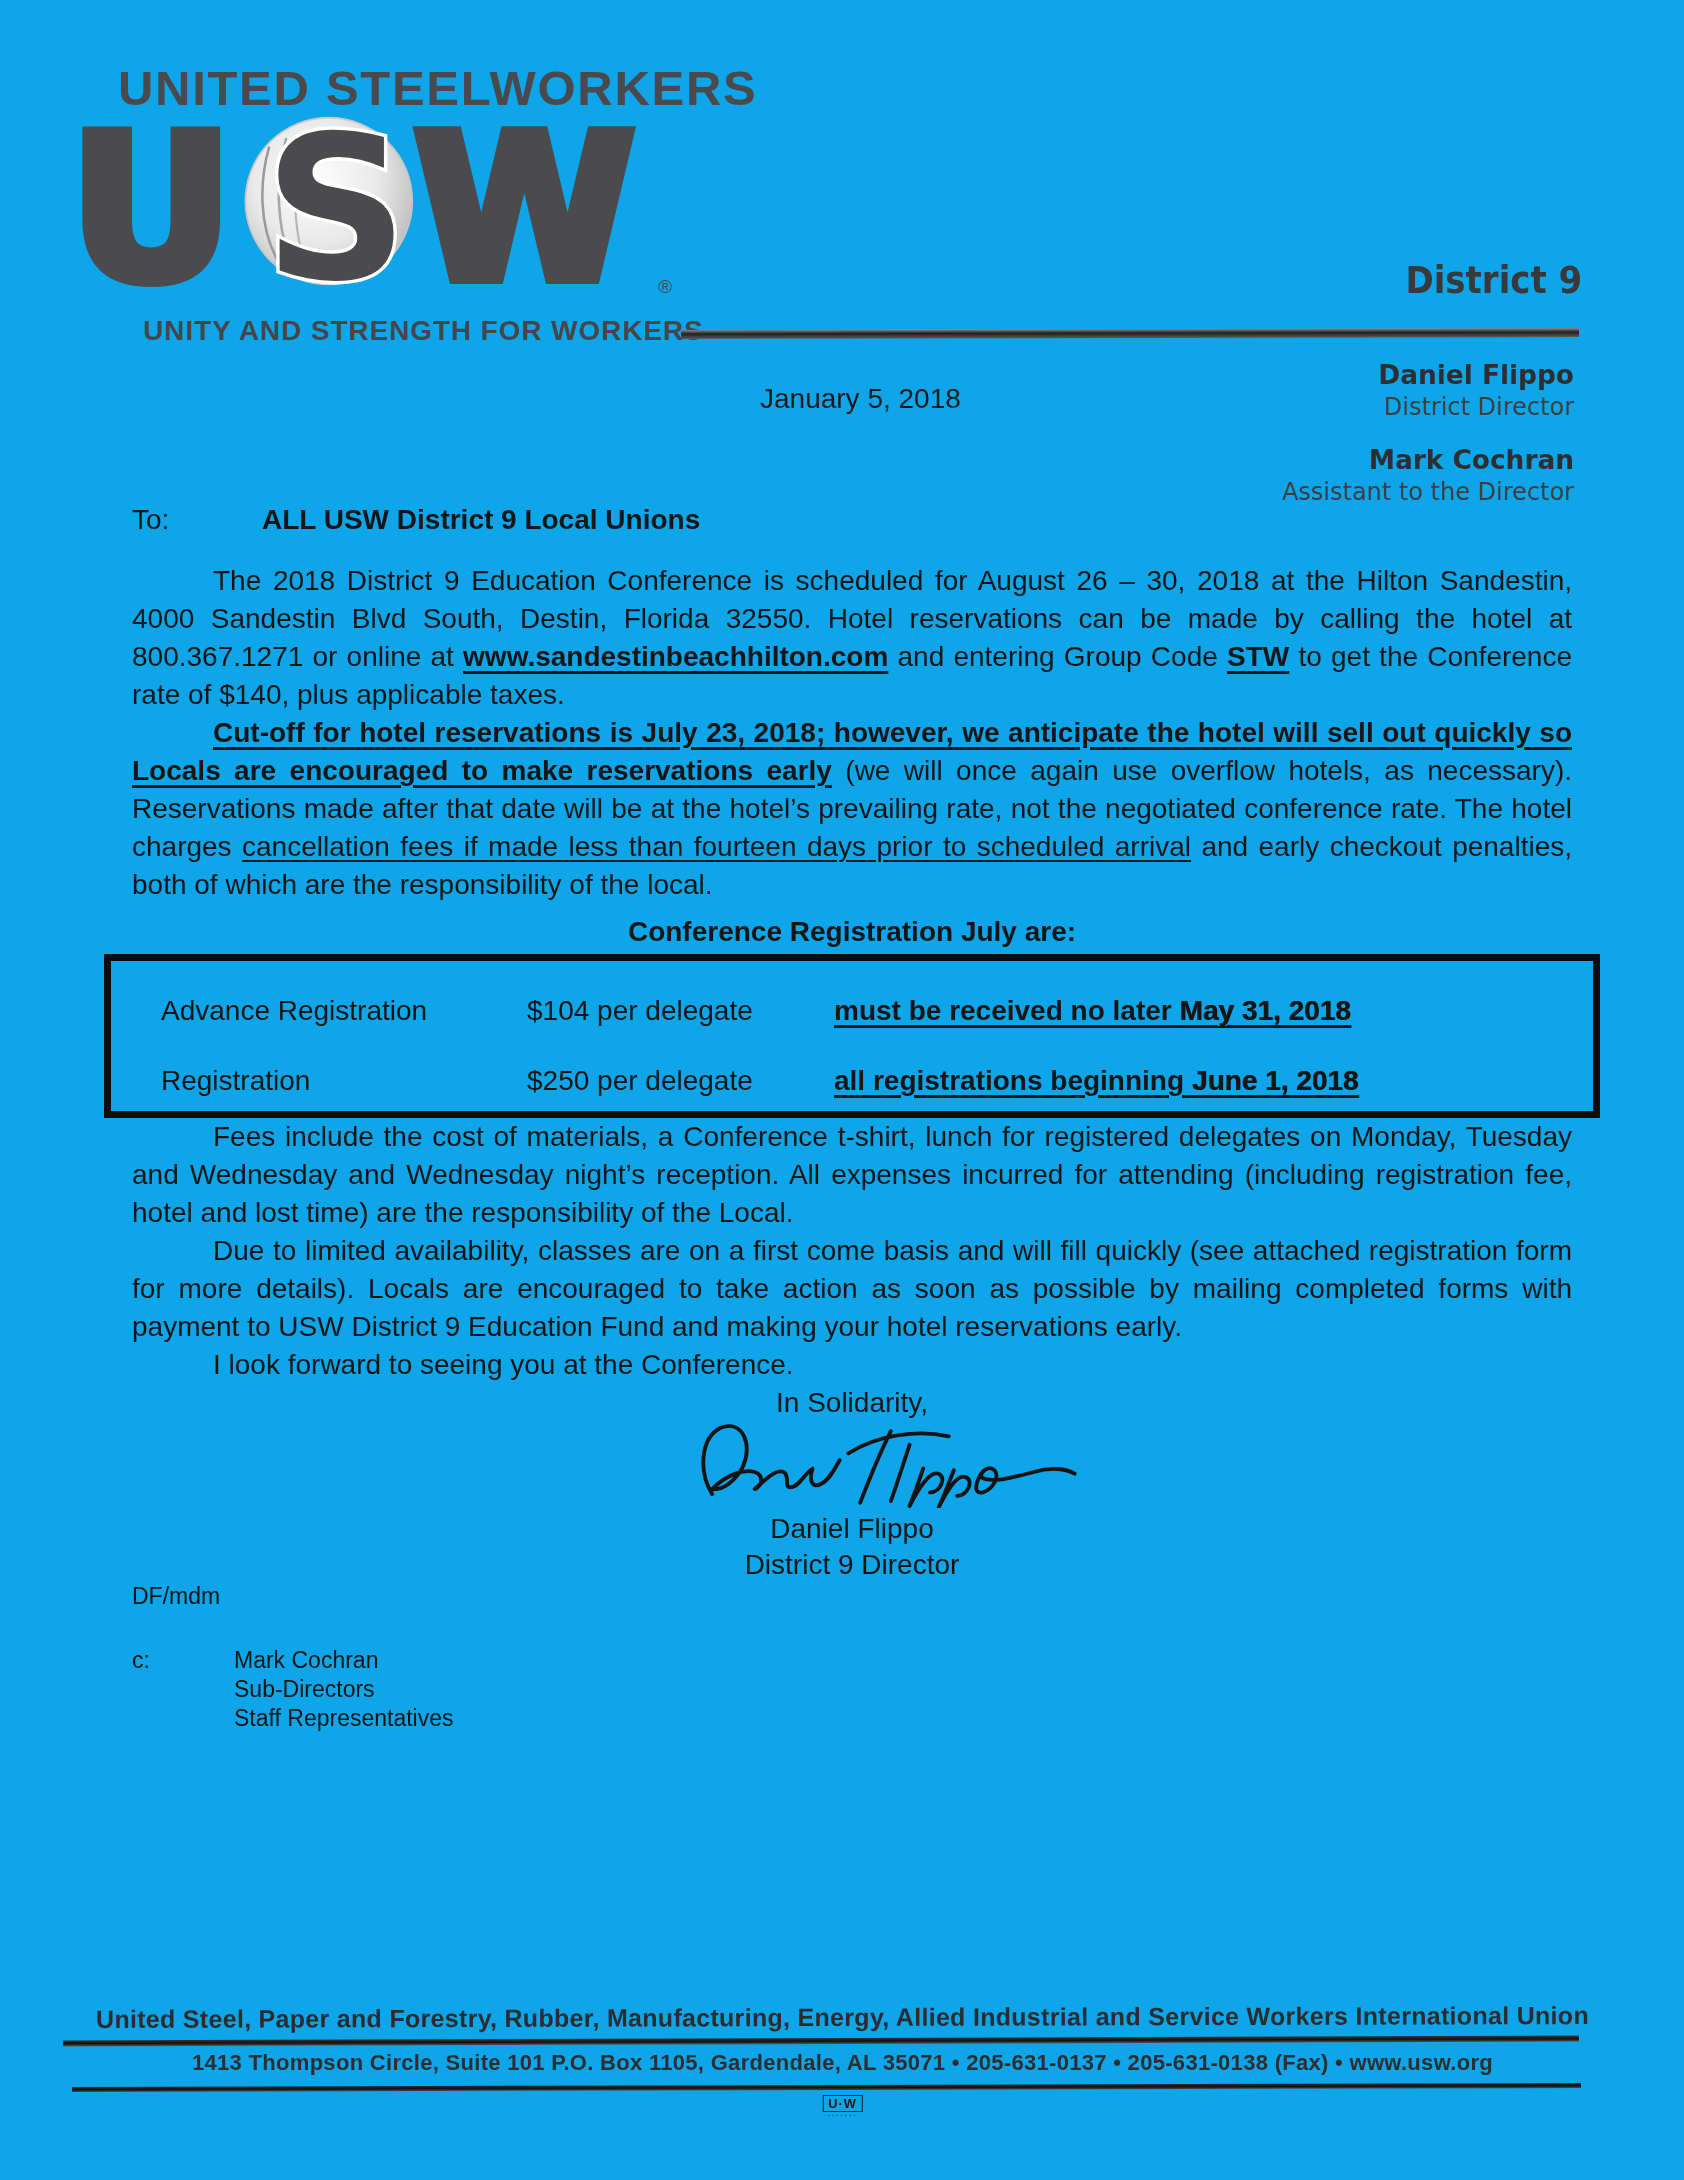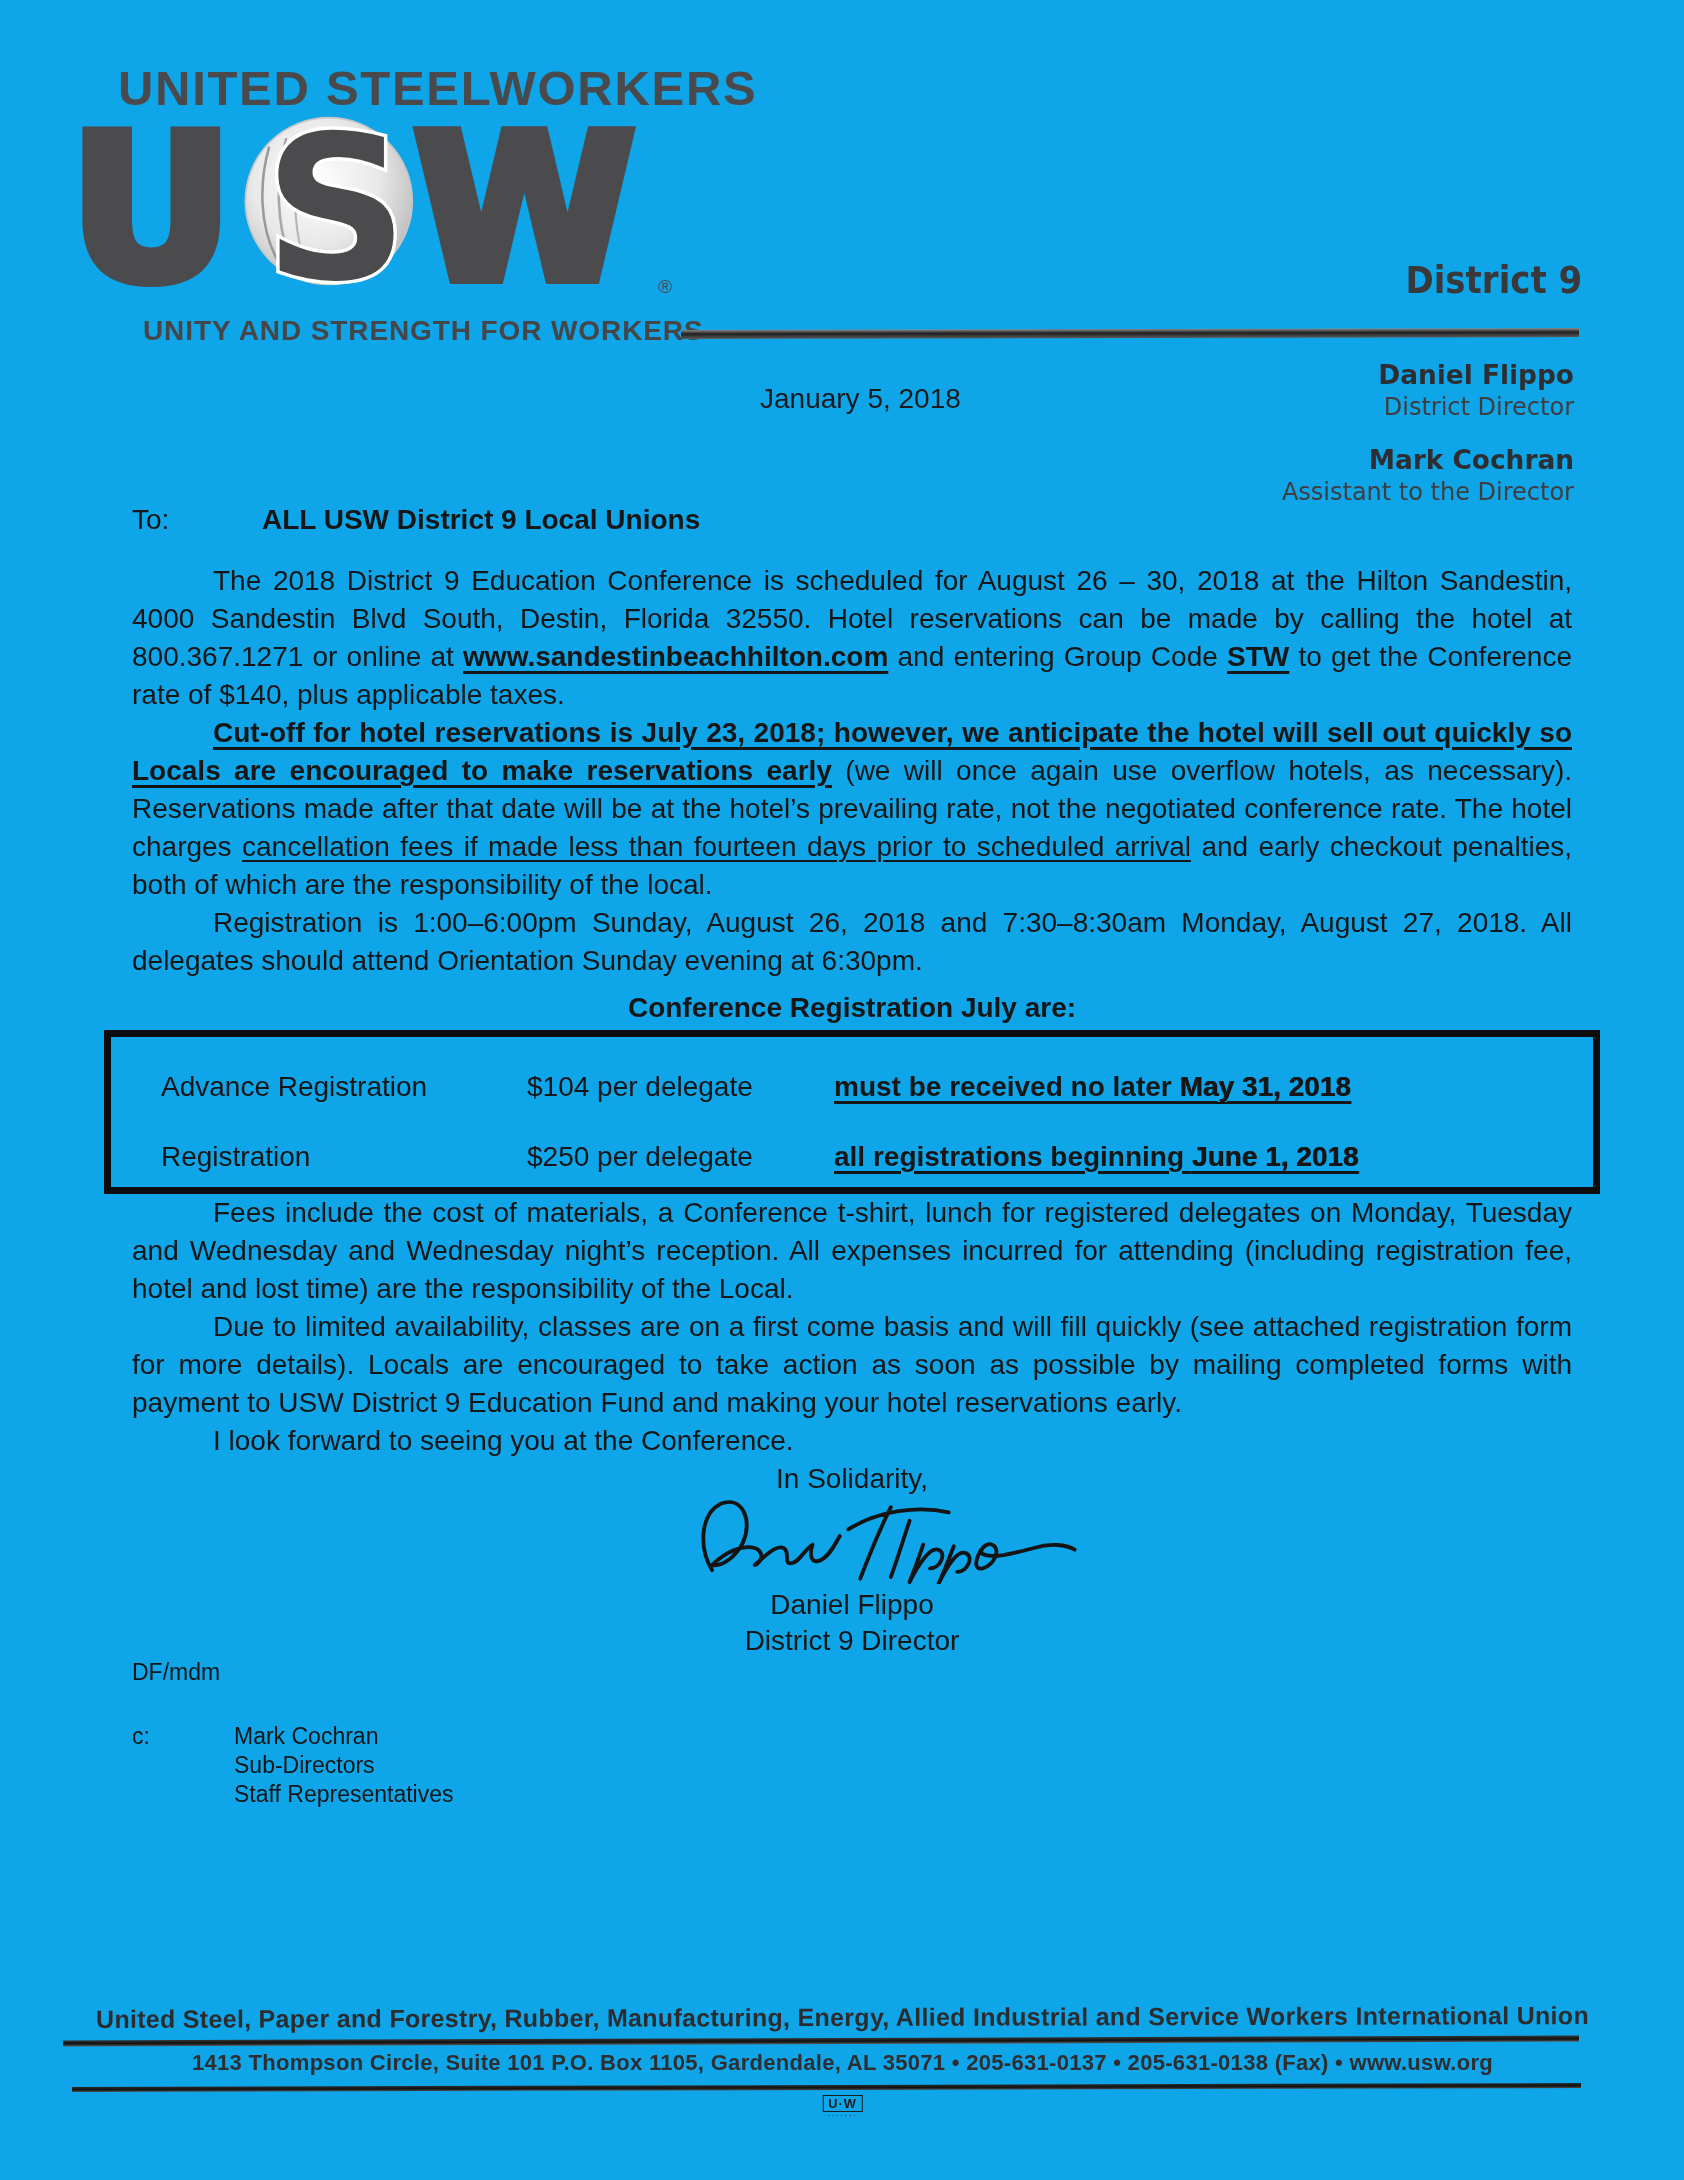--- a/index.html
+++ b/index.html
@@ -169,21 +169,20 @@
     <span class="to-label">To:</span>
     <span class="to-value">ALL USW District 9 Local Unions</span>
   </div>
 
   <div class="body">
 
     <p class="ind"><span>The 2018 District 9 Education Conference is scheduled for August 26 – 30, 2018 at the Hilton Sandestin, 4000 Sandestin Blvd South, Destin, Florida 32550. Hotel reservations can be made by calling the hotel at 800.367.1271 or online at </span><span class="bu">www.sandestinbeachhilton.com</span><span> and entering Group Code </span><span class="bu">STW</span><span> to get the Conference rate of $140, plus applicable taxes.</span></p>
 
     <p class="ind p2"><span class="bu">Cut-off for hotel reservations is July 23, 2018; however, we anticipate the hotel will sell out quickly so Locals are encouraged to make reservations early</span><span> (we will once again use overflow hotels, as necessary). Reservations made after that date will be at the hotel’s prevailing rate, not the negotiated conference rate. The hotel charges </span><span class="ul">cancellation fees if made less than fourteen days prior to scheduled arrival</span><span> and early checkout penalties, both of which are the responsibility of the local.</span></p>
 
-    <p class="ind p3">Registration is 1:00–6:00pm Sunday, August 26, 2018 and 7:30–8:30am Monday, August 27, 2018.  All delegates should attend Orientation Sunday evening at 6:30pm.</p>
 
     <p class="fees-heading">Conference Registration July are:</p>
 
     <div class="fees-box">
       <div class="fee-row">
         <span class="fee-type">Advance Registration</span>
         <span class="fee-price">$104 per delegate</span>
         <span class="fee-note"><span class="bu">must be received no later </span><span class="heavy-date">May 31, 2018</span></span>
       </div>
       <div class="fee-row">

